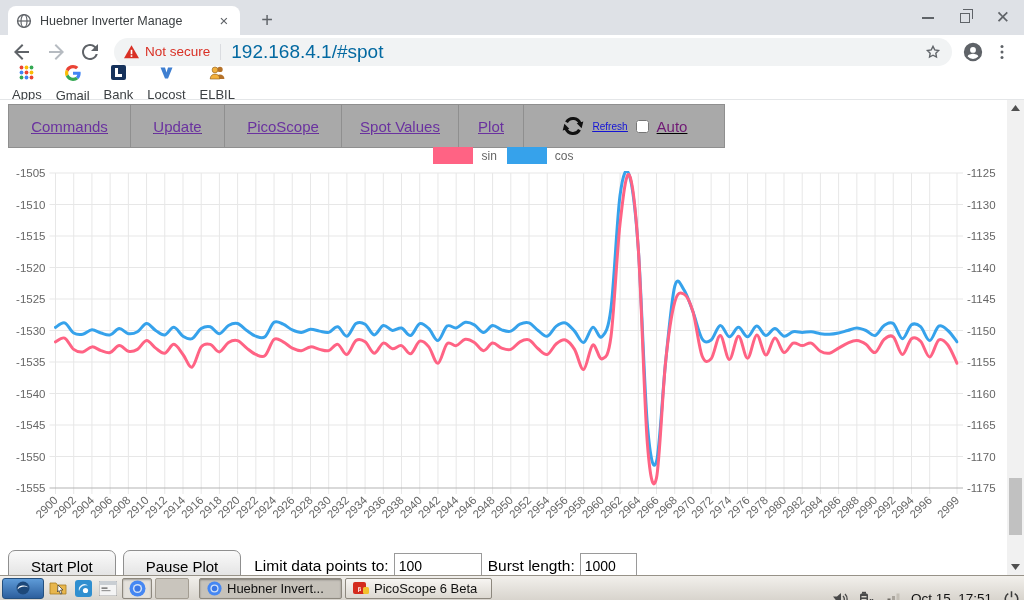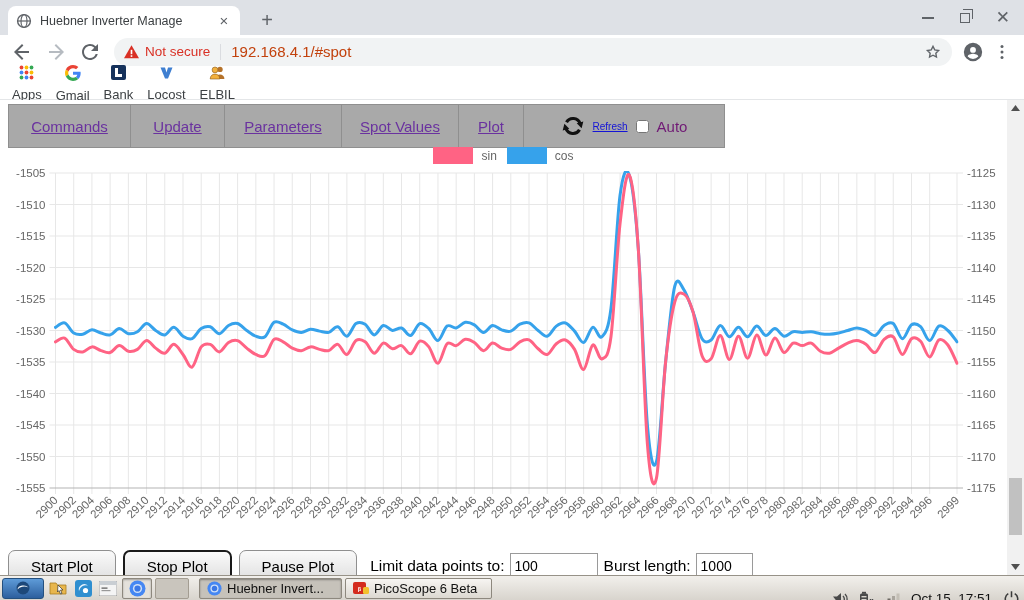--- a/index.html
+++ b/index.html
@@ -17,32 +17,32 @@
   .wc-min{width:12px;height:2px;background:#5f6368;}
   .wc-restore{width:10px;height:10px;border:1.6px solid #5f6368;position:relative;}
   .wc-restore:before{content:"";position:absolute;left:2px;top:-5px;width:9px;height:9px;border-top:1.6px solid #5f6368;border-right:1.6px solid #5f6368;}
   .wc-close{color:#5f6368;font-size:17px;line-height:17px;}
 
   .addressbar{position:absolute;left:0;top:35px;width:1024px;height:33px;background:#fff;display:flex;align-items:center;}
   .nav-ic{width:24px;height:24px;margin-left:10px;flex:0 0 auto;}
   .omnibox{height:28px;background:#f1f3f4;border-radius:14px;margin-left:12px;width:838px;display:flex;align-items:center;padding:0 10px;}
   .notsecure{color:#d93025;font-size:13.5px;margin-left:6px;}
   .omni-div{width:1px;height:16px;background:#dadce0;margin:0 10px;}
-  .url{color:#c2410c;font-size:15px;}
+  .url{color:#0369a1;font-size:19px;}
   .omni-star{margin-left:auto;}
   .avatar{margin-left:10px;}
   .kebab{margin-left:8px;margin-right:4px;}
 
   .bookmarksbar{position:absolute;left:0;top:68px;width:1024px;height:32px;background:#fff;border-bottom:1px solid #e4e6e8;display:flex;align-items:center;}
   .bm{display:flex;align-items:center;gap:7px;margin-left:14px;font-size:13px;color:#3c4043;flex-direction:column;}
   .bm:first-child{margin-left:12px;}
 
   
   .page{position:absolute;left:0;top:100px;width:1024px;height:475px;background:#fff;overflow:hidden;}
-  .navbar{position:absolute;left:8px;top:4px;width:717px;height:44px;background:#a9a9a9;border:1px solid #8f8f8f;display:flex;}
+  .navbar{position:absolute;left:8px;top:4px;width:717px;height:44px;background:#a9a9a9;border:1px solid #8f8f8f;display:flex;text-decoration:underline;}
   .navcell{border-right:1px solid #8f8f8f;display:flex;align-items:center;justify-content:center;gap:8px;}
   .navlink{color:#6a329f;text-decoration:underline;font-size:15px;}
   .reflink{color:#1414d6;text-decoration:underline;font-size:10px;}
   .autolabel{color:#701a75;font-size:15px;}
   .navchk{width:13px;height:13px;accent-color:#fff;}
   .legend{position:absolute;left:0;top:47px;width:1007px;display:flex;justify-content:center;align-items:center;gap:10px;}
   .legend-item{display:flex;align-items:center;gap:8px;}
   .legend-swatch{width:40px;height:17px;}
   .legend-label{font-size:12px;color:#666;}
   #chart-svg{position:absolute;left:0;top:64px;}
@@ -181,21 +181,21 @@
 <div class="page">
 
   <div class="navbar">
     <div class="navcell" style="width:122px">
         <a class="navlink" href="#">Commands</a>
       </div>
     <div class="navcell" style="width:94px">
         <a class="navlink" href="#">Update</a>
       </div>
     <div class="navcell" style="width:117px">
-        <a class="navlink" href="#">Parameters</a>
+        <a class="navlink" href="#">PicoScope</a>
       </div>
     <div class="navcell" style="width:117px">
         <a class="navlink" href="#">Spot Values</a>
       </div>
     <div class="navcell" style="width:65px">
         <a class="navlink" href="#">Plot</a>
       </div>
     <div class="navcell" style="flex:1;border-right:none">
       <svg width="24" height="24" viewBox="0 0 24 24">
         <path d="M5.5 8.25 A7.5 7.5 0 0 1 19.05 9.43" fill="none" stroke="#111" stroke-width="3.2"></path>
@@ -358,21 +358,20 @@
       <text x="967" y="296.5" text-anchor="start" class="tick">-1170</text>
       <line x1="49.5" y1="324" x2="963" y2="324" stroke="#b3b3b3" stroke-width="1"></line>
       <text x="45.5" y="328" text-anchor="end" class="tick">-1555</text>
       <text x="967" y="328" text-anchor="start" class="tick">-1175</text>
       <path d="M55.5 163.35C57.01767676767677 162.61499999999995,61.57070707070707 157.9949999999996,64.60606060606061 158.9399999999997C67.64141414141415 159.88499999999982,70.67676767676768 167.13000000000062,73.71212121212122 169.02000000000058C76.74747474747475 170.91000000000054,79.78282828282828 170.8049999999994,82.81818181818181 170.2799999999994C85.85353535353535 169.7549999999994,88.88888888888889 166.08000000000038,91.92424242424242 165.87000000000057C94.95959595959596 165.66000000000076,97.9949494949495 168.18000000000063,101.03030303030303 169.02000000000058C104.06565656565657 169.86000000000053,107.10101010101009 171.64500000000032,110.13636363636363 170.91000000000028C113.17171717171716 170.17500000000024,116.20707070707071 164.82000000000033,119.24242424242425 164.6100000000003C122.27777777777779 164.40000000000026,125.31313131313131 169.125,128.34848484848484 169.65C131.38383838383837 170.175,134.41919191919192 169.4400000000002,137.45454545454544 167.7600000000003C140.48989898989896 166.0800000000004,143.5252525252525 159.78000000000065,146.56060606060606 159.5700000000006C149.5959595959596 159.36000000000053,152.63131313131316 164.61000000000004,155.66666666666669 166.5C158.7020202020202 168.38999999999996,161.73737373737373 171.4350000000003,164.77272727272725 170.91000000000028C167.80808080808077 170.38500000000028,170.84343434343432 163.13999999999993,173.87878787878788 163.35C176.91414141414143 163.56000000000006,179.94949494949498 170.28000000000063,182.9848484848485 172.17000000000058C186.02020202020202 174.06000000000054,189.05555555555557 175.94999999999976,192.0909090909091 174.6899999999997C195.12626262626262 173.42999999999967,198.16161616161617 166.60500000000016,201.1969696969697 164.6100000000003C204.2323232323232 162.61500000000044,207.2676767676768 161.88000000000065,210.3030303030303 162.7200000000006C213.33838383838383 163.56000000000054,216.37373737373738 169.86000000000007,219.4090909090909 169.65C222.44444444444443 169.43999999999994,225.47979797979798 163.14000000000019,228.5151515151515 161.4600000000003C231.55050505050502 159.7800000000004,234.5858585858586 158.73000000000064,237.62121212121212 159.5700000000006C240.65656565656565 160.41000000000054,243.69191919191917 164.4,246.72727272727272 166.5C249.76262626262627 168.6,252.7979797979798 171.12000000000057,255.83333333333334 172.17000000000058C258.8686868686869 173.2200000000006,261.9040404040404 175.11000000000007,264.93939393939394 172.8C267.97474747474746 170.48999999999995,271.010101010101 160.41000000000028,274.0454545454545 158.3100000000003C277.080808080808 156.2100000000003,280.1161616161616 158.93999999999994,283.1515151515151 160.2C286.18686868686865 161.46000000000004,289.22222222222223 164.50500000000062,292.25757575757575 165.87000000000057C295.2929292929293 167.23500000000053,298.32828282828285 168.49499999999983,301.3636363636364 168.3899999999997C304.3989898989899 168.28499999999957,307.4343434343435 165.44999999999973,310.469696969697 165.2399999999997C313.5050505050505 165.02999999999966,316.54040404040404 166.60499999999942,319.57575757575756 167.12999999999943C322.6111111111111 167.65499999999943,325.64646464646466 169.12499999999952,328.6818181818182 168.3899999999997C331.7171717171717 167.6549999999999,334.7525252525253 162.09000000000046,337.7878787878788 162.7200000000006C340.82323232323233 163.35000000000073,343.85858585858585 172.6950000000006,346.8939393939394 172.17000000000058C349.9292929292929 171.64500000000058,352.9646464646465 161.56500000000068,356 159.5700000000006C359.0353535353535 157.5750000000005,362.0707070707071 158.31000000000003,365.1060606060606 160.2C368.14141414141415 162.08999999999995,371.17676767676767 170.70000000000022,374.2121212121212 170.91000000000028C377.2474747474747 171.12000000000035,380.2828282828283 162.19500000000033,383.3181818181818 161.4600000000003C386.35353535353534 160.72500000000025,389.3888888888889 166.08000000000015,392.42424242424244 166.5C395.45959595959596 166.91999999999985,398.4949494949495 163.13999999999947,401.530303030303 163.97999999999942C404.5656565656565 164.81999999999937,407.6010101010101 172.27499999999952,410.6363636363636 171.5399999999997C413.67171717171715 170.8049999999999,416.7070707070707 160.72500000000048,419.74242424242425 159.5700000000006C422.77777777777777 158.4150000000007,425.81313131313135 161.7750000000005,428.8484848484849 164.6100000000003C431.8838383838384 167.4450000000001,434.9191919191919 176.99999999999952,437.95454545454544 176.57999999999942C440.98989898989896 176.15999999999931,444.02525252525254 164.1899999999997,447.06060606060606 162.08999999999972C450.0959595959596 159.98999999999972,453.13131313131316 164.60999999999933,456.1666666666667 163.97999999999942C459.2020202020202 163.3499999999995,462.23737373737373 158.8350000000003,465.27272727272725 158.3100000000003C468.3080808080808 157.78500000000028,471.34343434343435 159.14999999999952,474.3787878787879 160.82999999999942C477.4141414141414 162.5099999999993,480.449494949495 168.28499999999957,483.4848484848485 168.3899999999997C486.520202020202 168.49499999999983,489.55555555555554 161.88000000000014,492.59090909090907 161.4600000000003C495.6262626262626 161.04000000000045,498.66161616161617 164.92500000000072,501.6969696969697 165.87000000000057C504.7323232323232 166.81500000000042,507.7676767676768 168.07499999999953,510.8030303030303 167.12999999999943C513.8383838383838 166.18499999999932,516.8737373737374 161.56499999999994,519.909090909091 160.2C522.9444444444446 158.83500000000004,525.9797979797979 157.8899999999997,529.0151515151515 158.9399999999997C532.0505050505051 159.98999999999972,535.0858585858585 164.29499999999985,538.1212121212121 166.5C541.1565656565657 168.70500000000015,544.1919191919192 172.90500000000063,547.2272727272727 172.17000000000058C550.2626262626263 171.43500000000054,553.2979797979797 164.29499999999987,556.3333333333333 162.08999999999972C559.3686868686868 159.88499999999956,562.4040404040404 158.09999999999977,565.439393939394 158.9399999999997C568.4747474747476 159.77999999999966,571.5101010101009 163.8749999999993,574.5454545454545 167.12999999999943C577.5808080808081 170.38499999999956,580.6161616161615 179.1000000000005,583.6515151515151 178.4700000000006C586.6868686868687 177.84000000000069,589.7222222222222 164.2950000000001,592.7575757575758 163.35C595.7929292929293 162.4049999999999,598.8282828282828 175.95000000000002,601.8636363636364 172.8C604.89898989899 169.65,607.9343434343434 168.075,610.969696969697 144.45C614.0050505050506 120.82499999999999,617.0404040404042 53.310000000000045,620.0757575757576 31.05C623.1111111111111 8.789999999999953,626.1464646464647 1.9649999999997139,629.1818181818181 10.889999999999713C632.2171717171716 19.814999999999714,635.2525252525252 42.91499999999994,638.2878787878788 84.6C641.3232323232323 126.28500000000005,644.3585858585858 225.51000000000005,647.3939393939394 261C650.429292929293 296.48999999999995,653.4646464646464 308.03999999999974,656.5 297.53999999999974C659.5353535353536 287.03999999999974,662.570707070707 227.18999999999994,665.6060606060606 198C668.6414141414142 168.81000000000006,671.6767676767677 134.475,674.7121212121212 122.4C677.7474747474748 110.325,680.7828282828284 121.35,683.8181818181819 125.55C686.8535353535353 129.75,689.8888888888889 139.41000000000005,692.9242424242424 147.6C695.9595959595958 155.78999999999994,698.9949494949494 169.96499999999972,702.030303030303 174.6899999999997C705.0656565656566 179.4149999999997,708.10101010101 178.1549999999999,711.1363636363636 175.95C714.1717171717172 173.7450000000001,717.2070707070707 161.9850000000003,720.2424242424242 161.4600000000003C723.2777777777778 160.9350000000003,726.3131313131313 172.48500000000007,729.3484848484849 172.8C732.3838383838385 173.11499999999995,735.4191919191919 163.35,738.4545454545455 163.35C741.4898989898991 163.35,744.5252525252524 173.01000000000005,747.560606060606 172.8C750.5959595959596 172.58999999999997,753.631313131313 162.29999999999978,756.6666666666666 162.08999999999972C759.7020202020202 161.87999999999965,762.7373737373737 171.1199999999996,765.7727272727273 171.5399999999997C768.8080808080808 171.9599999999998,771.8434343434343 164.50500000000017,774.8787878787879 164.6100000000003C777.9141414141415 164.71500000000043,780.9494949494949 171.64500000000058,783.9848484848485 172.17000000000058C787.0202020202021 172.6950000000006,790.0555555555555 168.39000000000044,793.0909090909091 167.7600000000003C796.1262626262627 167.13000000000017,799.1616161616162 168.3899999999997,802.1969696969697 168.3899999999997C805.2323232323233 168.3899999999997,808.2676767676767 167.55000000000024,811.3030303030303 167.7600000000003C814.3383838383838 167.97000000000037,817.3737373737373 169.23000000000016,820.4090909090909 169.65C823.4444444444445 170.06999999999985,826.4797979797979 170.3849999999993,829.5151515151515 170.2799999999994C832.5505050505051 170.1749999999995,835.5858585858585 169.6500000000005,838.6212121212121 169.02000000000058C841.6565656565657 168.39000000000067,844.6919191919192 167.3400000000002,847.7272727272727 166.5C850.7626262626263 165.6599999999998,853.7979797979798 163.97999999999942,856.8333333333334 163.97999999999942C859.868686868687 163.97999999999942,862.9040404040404 165.23999999999995,865.939393939394 166.5C868.9747474747476 167.76000000000005,872.0101010101009 172.37999999999965,875.0454545454545 171.5399999999997C878.0808080808081 170.69999999999976,881.1161616161615 163.45500000000015,884.1515151515151 161.4600000000003C887.1868686868687 159.46500000000043,890.2222222222222 157.3650000000007,893.2575757575758 159.5700000000006C896.2929292929293 161.7750000000005,899.3282828282828 174.4799999999999,902.3636363636364 174.6899999999997C905.39898989899 174.89999999999952,908.4343434343434 162.82499999999928,911.469696969697 160.82999999999942C914.5050505050506 158.83499999999955,917.5404040404042 160.0950000000006,920.5757575757576 162.7200000000006C923.6111111111111 165.3450000000006,926.6464646464647 176.68499999999955,929.6818181818181 176.57999999999942C932.7171717171716 176.47499999999928,935.7525252525252 163.7699999999996,938.7878787878788 162.08999999999972C941.8232323232323 160.40999999999983,944.8585858585858 163.875,947.8939393939394 166.5C950.929292929293 169.125,955.4823232323232 175.94999999999976,957 177.83999999999972" fill="none" stroke="#36a2eb" stroke-width="3" stroke-linecap="round" stroke-linejoin="round" clip-path="url(#plotclip)"></path>
       <path d="M55.5 177.83999999999972C57.01767676767677 177.2099999999998,61.57070707070707 172.80000000000024,64.60606060606061 174.0600000000003C67.64141414141415 175.32000000000033,70.67676767676768 183.08999999999995,73.71212121212122 185.4C76.74747474747475 187.71000000000006,79.78282828282828 188.34000000000069,82.81818181818181 187.92000000000058C85.85353535353535 187.50000000000048,88.88888888888889 183.08999999999946,91.92424242424242 182.87999999999943C94.95959595959596 182.6699999999994,97.9949494949495 185.71500000000017,101.03030303030303 186.66000000000028C104.06565656565657 187.6050000000004,107.10101010101009 189.38999999999996,110.13636363636363 188.55C113.17171717171716 187.71000000000006,116.20707070707071 181.8300000000006,119.24242424242425 181.62000000000057C122.27777777777779 181.41000000000054,125.31313131313131 186.6599999999998,128.34848484848484 187.2899999999997C131.38383838383837 187.91999999999962,134.41919191919192 187.18500000000006,137.45454545454544 185.4C140.48989898989896 183.61499999999995,143.5252525252525 176.78999999999945,146.56060606060606 176.57999999999942C149.5959595959596 176.36999999999938,152.63131313131316 182.0399999999997,155.66666666666669 184.1399999999997C158.7020202020202 186.2399999999997,161.73737373737373 189.80999999999932,164.77272727272725 189.1799999999994C167.80808080808077 188.5499999999995,170.84343434343432 180.15000000000026,173.87878787878788 180.3600000000003C176.91414141414143 180.57000000000033,179.94949494949498 186.6599999999998,182.9848484848485 190.4399999999997C186.02020202020202 194.21999999999963,189.05555555555557 204.29999999999976,192.0909090909091 203.0399999999997C195.12626262626262 201.77999999999966,198.16161616161617 186.65999999999934,201.1969696969697 182.87999999999943C204.2323232323232 179.0999999999995,207.2676767676768 179.5200000000001,210.3030303030303 180.3600000000003C213.33838383838383 181.2000000000005,216.37373737373738 188.23500000000053,219.4090909090909 187.92000000000058C222.44444444444443 187.60500000000064,225.47979797979798 180.36000000000078,228.5151515151515 178.4700000000006C231.55050505050502 176.5800000000004,234.5858585858586 175.63499999999956,237.62121212121212 176.57999999999942C240.65656565656565 177.52499999999927,243.69191919191917 181.82999999999964,246.72727272727272 184.1399999999997C249.76262626262627 186.44999999999976,252.7979797979798 189.17999999999967,255.83333333333334 190.4399999999997C258.8686868686869 191.69999999999976,261.9040404040404 194.21999999999986,264.93939393939394 191.7C267.97474747474746 189.18000000000012,271.010101010101 177.63000000000062,274.0454545454545 175.3200000000006C277.080808080808 173.01000000000056,280.1161616161616 176.36999999999986,283.1515151515151 177.83999999999972C286.18686868686865 179.30999999999958,289.22222222222223 182.66999999999962,292.25757575757575 184.1399999999997C295.2929292929293 185.6099999999998,298.32828282828285 186.87000000000032,301.3636363636364 186.66000000000028C304.3989898989899 186.45000000000024,307.4343434343435 183.08999999999946,310.469696969697 182.87999999999943C313.5050505050505 182.6699999999994,316.54040404040404 184.76999999999987,319.57575757575756 185.4C322.6111111111111 186.03000000000014,325.64646464646466 187.50000000000023,328.6818181818182 186.66000000000028C331.7171717171717 185.82000000000033,334.7525252525253 179.7300000000004,337.7878787878788 180.3600000000003C340.82323232323233 180.9900000000002,343.85858585858585 191.06999999999985,346.8939393939394 190.4399999999997C349.9292929292929 189.80999999999958,352.9646464646465 178.6799999999994,356 176.57999999999942C359.0353535353535 174.47999999999942,362.0707070707071 175.73999999999972,365.1060606060606 177.83999999999972C368.14141414141415 179.9399999999997,371.17676767676767 188.96999999999937,374.2121212121212 189.1799999999994C377.2474747474747 189.38999999999945,380.2828282828283 179.8349999999998,383.3181818181818 179.1C386.35353535353534 178.36500000000018,389.3888888888889 184.35000000000048,392.42424242424244 184.77000000000058C395.45959595959596 185.19000000000068,398.4949494949495 180.78000000000063,401.530303030303 181.62000000000057C404.5656565656565 182.46000000000052,407.6010101010101 190.54500000000033,410.6363636363636 189.8100000000003C413.67171717171715 189.07500000000024,416.7070707070707 178.36500000000044,419.74242424242425 177.2100000000003C422.77777777777777 176.05500000000015,425.81313131313135 179.20499999999942,428.8484848484849 182.87999999999943C431.8838383838384 186.55499999999944,434.9191919191919 199.7850000000003,437.95454545454544 199.2600000000003C440.98989898989896 198.7350000000003,444.02525252525254 182.6699999999994,447.06060606060606 179.72999999999942C450.0959595959596 176.78999999999945,453.13131313131316 182.3550000000004,456.1666666666667 181.62000000000057C459.2020202020202 180.88500000000076,462.23737373737373 175.8450000000006,465.27272727272725 175.3200000000006C468.3080808080808 174.79500000000058,471.34343434343435 176.58000000000064,474.3787878787879 178.4700000000006C477.4141414141414 180.36000000000055,480.449494949495 186.55500000000038,483.4848484848485 186.66000000000028C486.520202020202 186.76500000000019,489.55555555555554 179.5200000000001,492.59090909090907 179.1C495.6262626262626 178.6799999999999,498.66161616161617 183.0899999999997,501.6969696969697 184.1399999999997C504.7323232323232 185.1899999999997,507.7676767676768 186.45,510.8030303030303 185.4C513.8383838383838 184.35000000000002,516.8737373737374 179.41499999999974,519.909090909091 177.83999999999972C522.9444444444446 176.2649999999997,525.9797979797979 174.79499999999985,529.0151515151515 175.95C532.0505050505051 177.10500000000013,535.0858585858585 182.35500000000062,538.1212121212121 184.77000000000058C541.1565656565657 187.18500000000054,544.1919191919192 191.27999999999992,547.2272727272727 190.4399999999997C550.2626262626263 189.5999999999995,553.2979797979797 182.14499999999938,556.3333333333333 179.72999999999942C559.3686868686868 177.31499999999946,562.4040404040404 175.00499999999988,565.439393939394 175.95C568.4747474747476 176.8950000000001,571.5101010101009 180.46499999999995,574.5454545454545 185.4C577.5808080808081 190.33500000000006,580.6161616161615 206.29500000000033,583.6515151515151 205.5600000000003C586.6868686868687 204.82500000000024,589.7222222222222 182.77499999999975,592.7575757575758 180.9899999999997C595.7929292929293 179.20499999999964,598.8282828282828 196.21499999999995,601.8636363636364 194.85C604.89898989899 193.48500000000004,607.9343434343434 195.375,610.969696969697 172.8C614.0050505050506 150.22500000000002,617.0404040404042 86.38500000000005,620.0757575757576 59.4C623.1111111111111 32.41499999999995,626.1464646464647 6.6899999999997135,629.1818181818181 10.889999999999713C632.2171717171716 15.089999999999712,635.2525252525252 39.76499999999995,638.2878787878788 84.6C641.3232323232323 129.43500000000003,644.3585858585858 241.6799999999999,647.3939393939394 279.9C650.429292929293 318.12000000000006,653.4646464646464 327.57000000000056,656.5 313.9200000000006C659.5353535353536 300.2700000000006,662.570707070707 227.2950000000001,665.6060606060606 198C668.6414141414142 168.7049999999999,671.6767676767677 149.48999999999995,674.7121212121212 138.15C677.7474747474748 126.81000000000006,680.7828282828284 128.3850000000003,683.8181818181819 129.9600000000003C686.8535353535353 131.53500000000028,689.8888888888889 137.31000000000006,692.9242424242424 147.6C695.9595959595958 157.88999999999993,698.9949494949494 183.825,702.030303030303 191.7C705.0656565656566 199.575,708.10101010101 198.21000000000004,711.1363636363636 194.85C714.1717171717172 191.48999999999995,717.2070707070707 171.4349999999998,720.2424242424242 171.5399999999997C723.2777777777778 171.6449999999996,726.3131313131313 195.37499999999926,729.3484848484849 195.47999999999942C732.3838383838385 195.58499999999958,735.4191919191919 172.3800000000004,738.4545454545455 172.17000000000058C741.4898989898991 171.96000000000078,744.5252525252524 194.43000000000063,747.560606060606 194.2200000000006C750.5959595959596 194.01000000000056,753.631313131313 171.4350000000003,756.6666666666666 170.91000000000028C759.7020202020202 170.38500000000028,762.7373737373737 190.54500000000058,765.7727272727273 191.0700000000006C768.8080808080808 191.5950000000006,771.8434343434343 174.4800000000004,774.8787878787879 174.0600000000003C777.9141414141415 173.64000000000019,780.9494949494949 187.71000000000006,783.9848484848485 188.55C787.0202020202021 189.38999999999996,790.0555555555555 180.2549999999999,793.0909090909091 179.1C796.1262626262627 177.94500000000008,799.1616161616162 181.62000000000057,802.1969696969697 181.62000000000057C805.2323232323233 181.62000000000057,808.2676767676767 178.15500000000014,811.3030303030303 179.1C814.3383838383838 180.04499999999985,817.3737373737373 185.60999999999981,820.4090909090909 187.2899999999997C823.4444444444445 188.9699999999996,826.4797979797979 189.70499999999942,829.5151515151515 189.1799999999994C832.5505050505051 188.6549999999994,835.5858585858585 185.8199999999996,838.6212121212121 184.1399999999997C841.6565656565657 182.4599999999998,844.6919191919192 180.36000000000004,847.7272727272727 179.1C850.7626262626263 177.83999999999995,853.7979797979798 176.36999999999938,856.8333333333334 176.57999999999942C859.868686868687 176.78999999999945,862.9040404040404 178.3650000000002,865.939393939394 180.3600000000003C868.9747474747476 182.3550000000004,872.0101010101009 189.38999999999996,875.0454545454545 188.55C878.0808080808081 187.71000000000006,881.1161616161615 177.9450000000006,884.1515151515151 175.3200000000006C887.1868686868687 172.6950000000006,890.2222222222222 170.28000000000014,893.2575757575758 172.8C896.2929292929293 175.31999999999988,899.3282828282828 190.12499999999977,902.3636363636364 190.4399999999997C905.39898989899 190.75499999999965,908.4343434343434 176.8949999999996,911.469696969697 174.6899999999997C914.5050505050506 172.48499999999981,917.5404040404042 174.1650000000002,920.5757575757576 177.2100000000003C923.6111111111111 180.2550000000004,926.6464646464647 193.17000000000036,929.6818181818181 192.9600000000003C932.7171717171716 192.75000000000023,935.7525252525252 177.94500000000008,938.7878787878788 175.95C941.8232323232323 173.9549999999999,944.8585858585858 177.10499999999965,947.8939393939394 180.9899999999997C950.929292929293 184.87499999999974,955.4823232323232 196.2150000000002,957 199.2600000000003" fill="none" stroke="#ff6384" stroke-width="3" stroke-linecap="round" stroke-linejoin="round" clip-path="url(#plotclip)"></path>
     </svg>
 
   <div class="controls">
     <button class="btn">Start Plot</button>
-    <button class="btn default">Stop Plot</button>
     <button class="btn">Pause Plot</button>
     <span class="ctl-label">Limit data points to:</span>
     <input class="ctl-input in-limit" type="text" value="100" style="">
     <span class="ctl-label">Burst length:</span>
     <input class="ctl-input in-burst" type="text" value="1000" style="">
   </div>
 
   <div class="scrollbar">
     <div class="sb-arrow" style="top:0">
       <svg width="9" height="6" viewBox="0 0 9 6">

